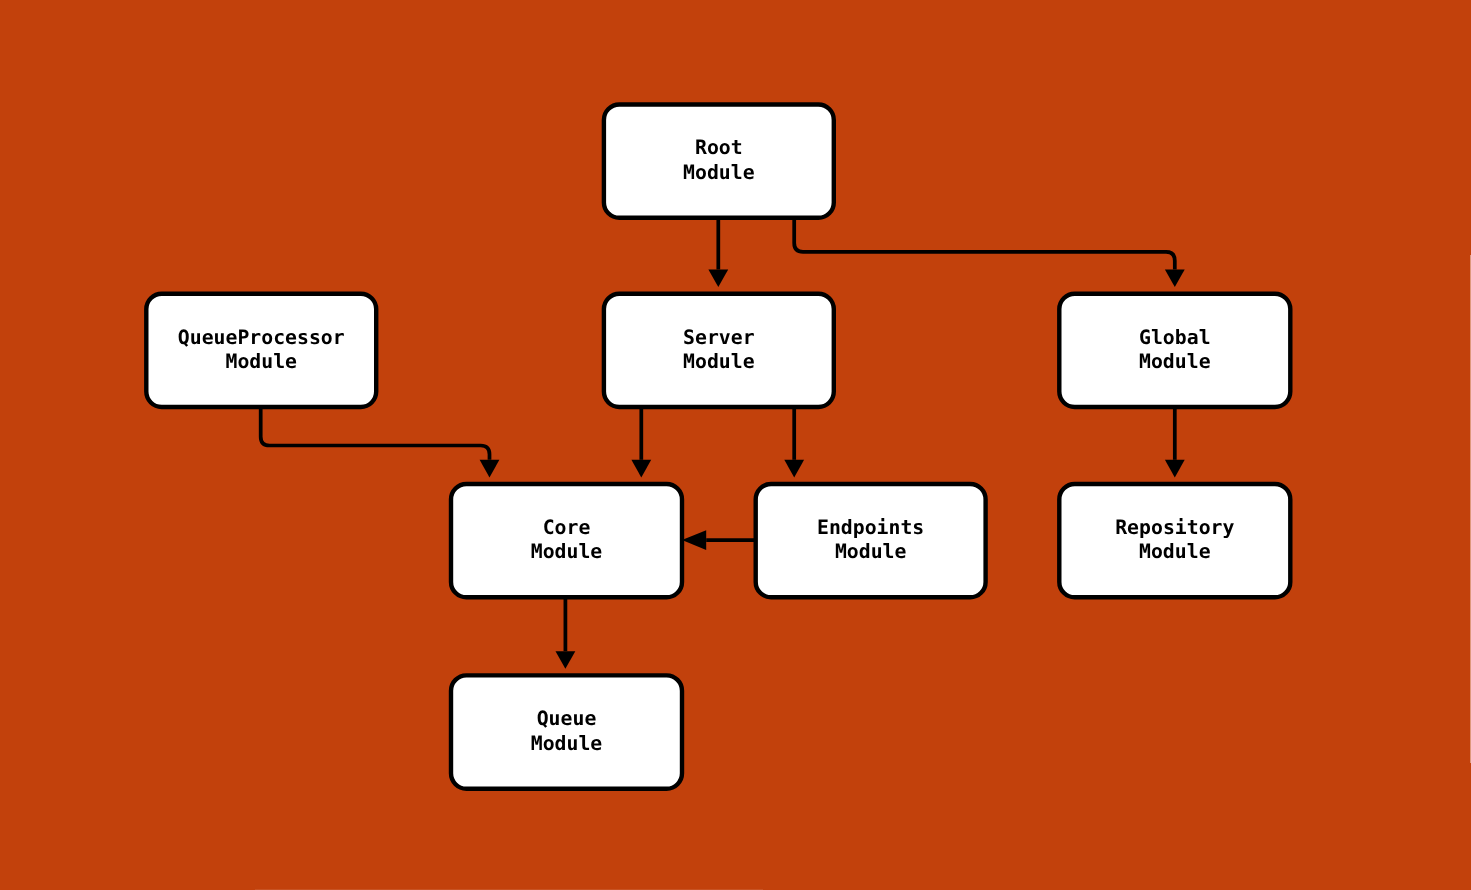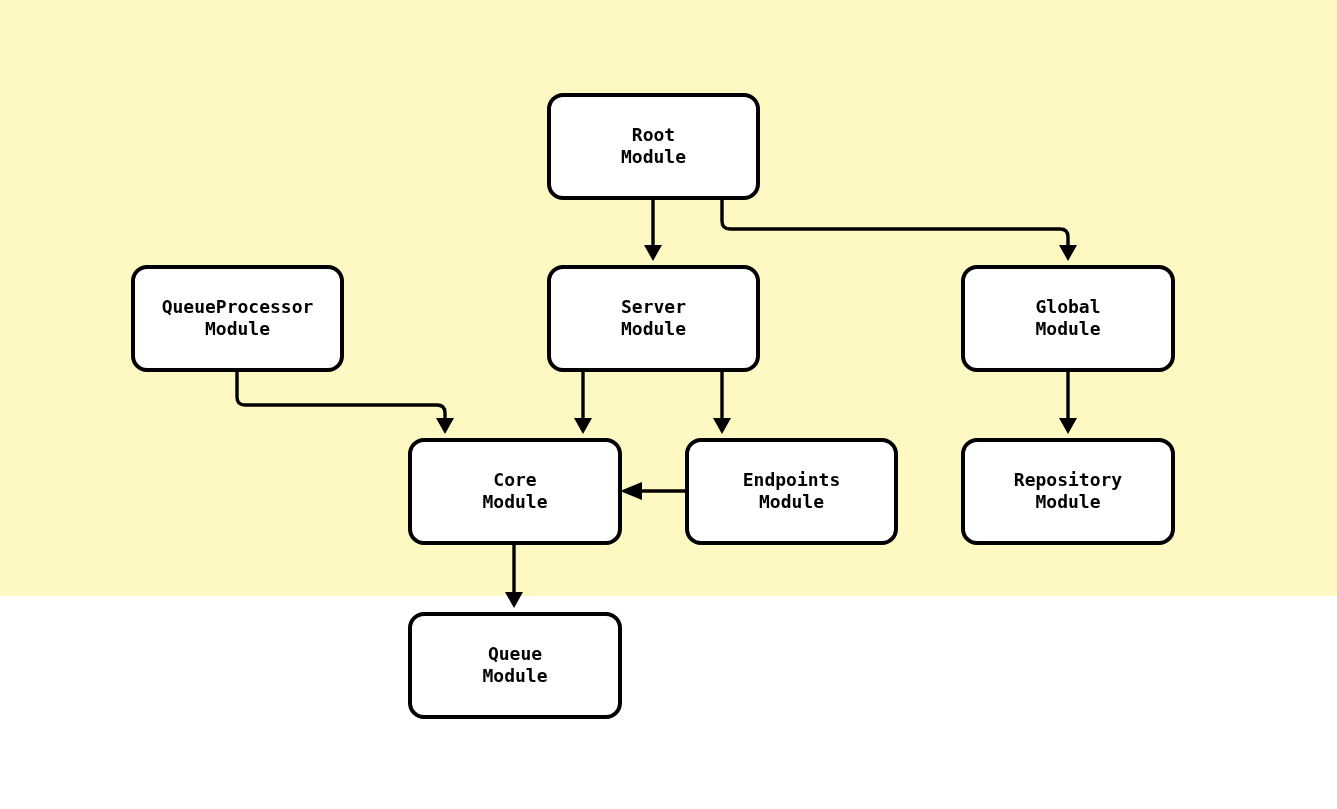--- a/index.html
+++ b/index.html
@@ -9,22 +9,22 @@
   }
   body {
     width: 1337px;
     height: 809px;
     font-family: "DejaVu Sans Mono", "Liberation Mono", monospace;
     overflow: hidden;
   }
   #diagram-root {
     position: relative;
     width: 1337px;
-    height: 596px;
-    background: #fef9c3;
+    height: 809px;
+    background: #c2410c;
   }
   svg.diagram-canvas {
     position: absolute;
     top: 0;
     left: 0;
     width: 1337px;
     height: 809px;
     display: block;
   }
   .node-box {

